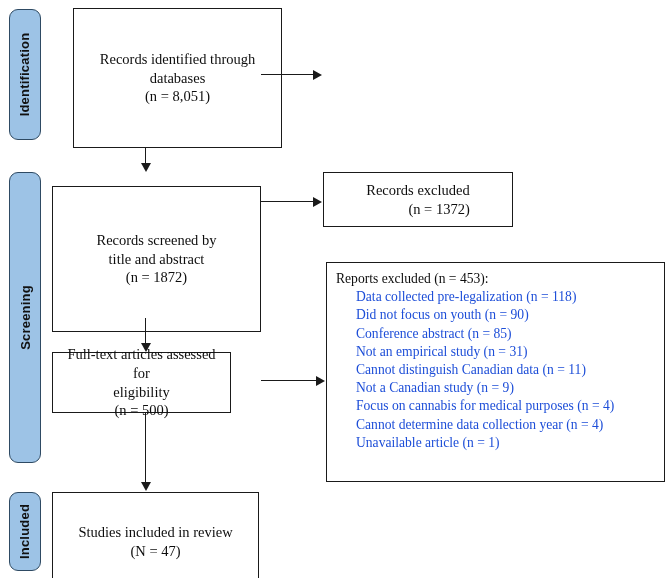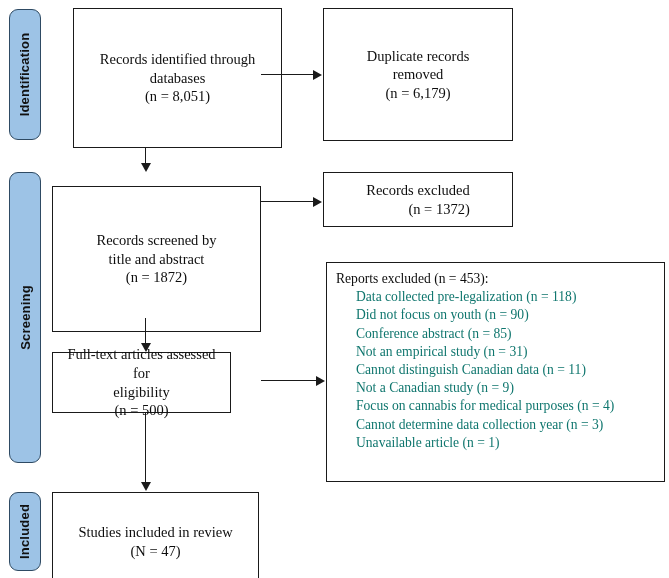--- a/index.html
+++ b/index.html
@@ -71,21 +71,21 @@
     white-space: nowrap;
   }
   .list-box ul {
     margin: 0;
     padding: 0 0 0 20px;
     list-style: none;
   }
   .list-box li {
     font-size: 13.6px;
     line-height: 1.34;
-    color: #0f766e;
+    color: #1d4ed8;
     white-space: nowrap;
   }
 
   
   .conn-h {
     position: absolute;
     height: 0;
     border-top: 1.5px solid #1a1a1a;
   }
   .conn-v {
@@ -127,25 +127,20 @@
 
   <div class="flow-box" style="left:52px; top:8px; width:209px; height:140px;margin-left:21px;">
     <span class="box-text">Records identified through
 databases
 (n = 8,051)</span>
   </div>
 
   <div class="conn-h" style="left:261px; top:74px; width:53px;"></div>
   <div class="arrow-right" style="left:313px; top:69.5px;"></div>
 
-  <div class="flow-box" style="left:323px; top:8px; width:190px; height:133px;">
-    <span class="box-text">Duplicate records
-removed
-(n = 6,179)</span>
-  </div>
 
   <div class="conn-v" style="left:145px; top:148px; height:16px;"></div>
   <div class="arrow-down" style="left:140.5px; top:163px;"></div>
 
   <div class="flow-box" style="left:52px; top:186px; width:209px; height:146px;">
     <span class="box-text">Records screened by
 title and abstract
 (n = 1872)</span>
   </div>
 
@@ -172,21 +167,21 @@
   <div class="list-box" style="left:326px; top:262px; width:339px; height:220px;">
     <div class="list-title">Reports excluded (n = 453):</div>
     <ul>
       <li>Data collected pre-legalization (n = 118)</li>
       <li>Did not focus on youth (n = 90)</li>
       <li>Conference abstract (n = 85)</li>
       <li>Not an empirical study (n = 31)</li>
       <li>Cannot distinguish Canadian data (n = 11)</li>
       <li>Not a Canadian study (n = 9)</li>
       <li>Focus on cannabis for medical purposes (n = 4)</li>
-      <li>Cannot determine data collection year (n = 3)</li>
+      <li>Cannot determine data collection year (n = 4)</li>
       <li>Unavailable article (n = 1)</li>
     </ul>
   </div>
 
   <div class="conn-v" style="left:145px; top:413px; height:70px;"></div>
   <div class="arrow-down" style="left:140.5px; top:482px;"></div>
 
   <div class="flow-box" style="left:52px; top:492px; width:207px; height:100px;">
     <span class="box-text">Studies included in review
 (N = 47)</span>

